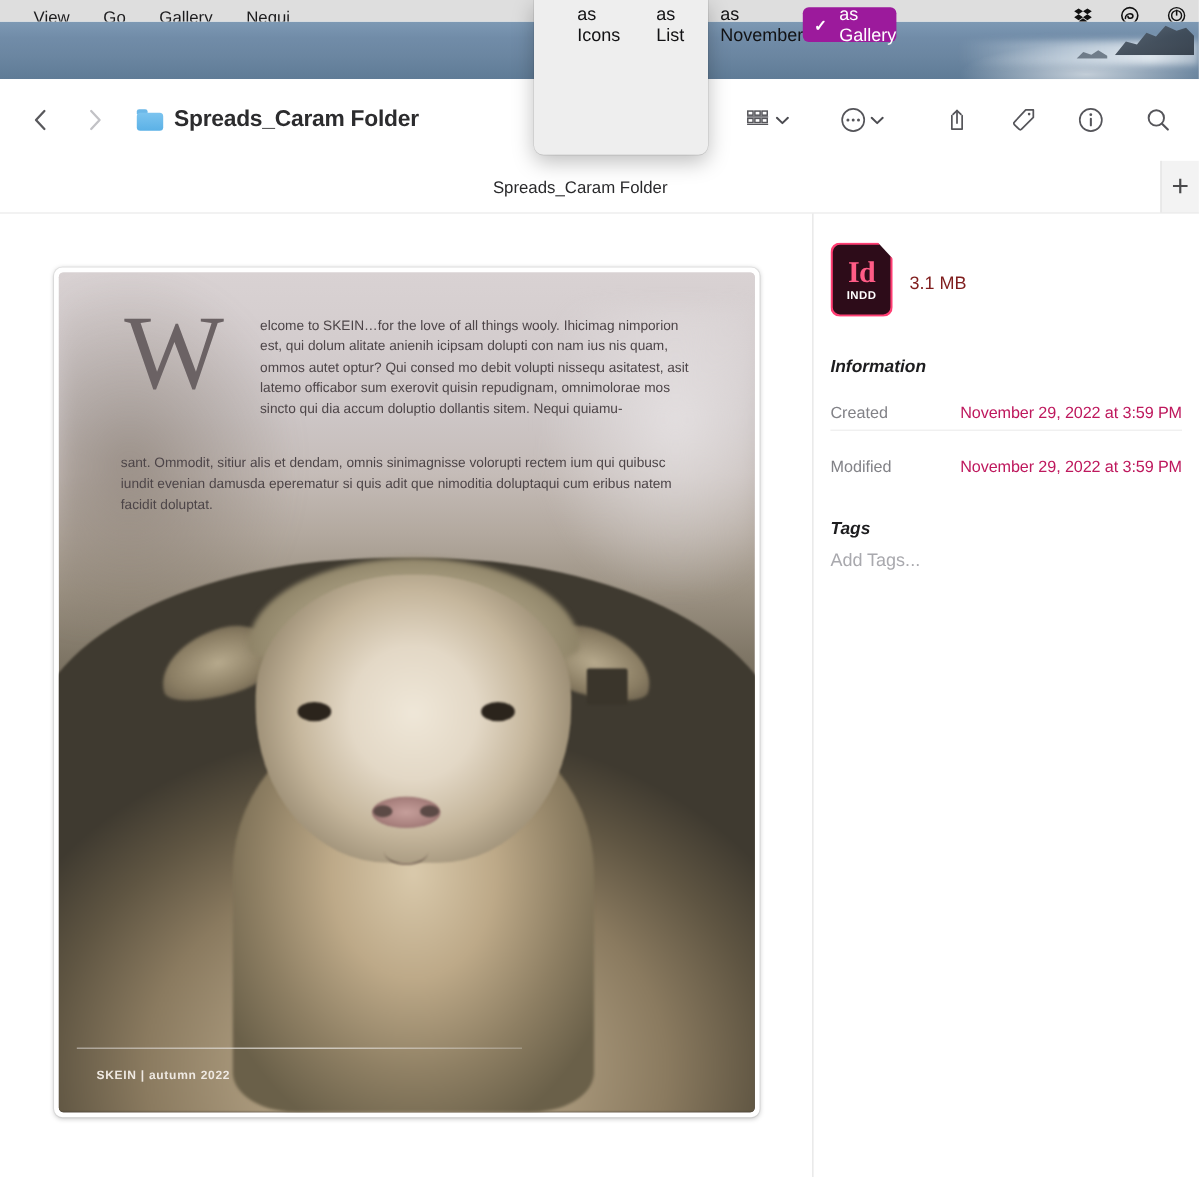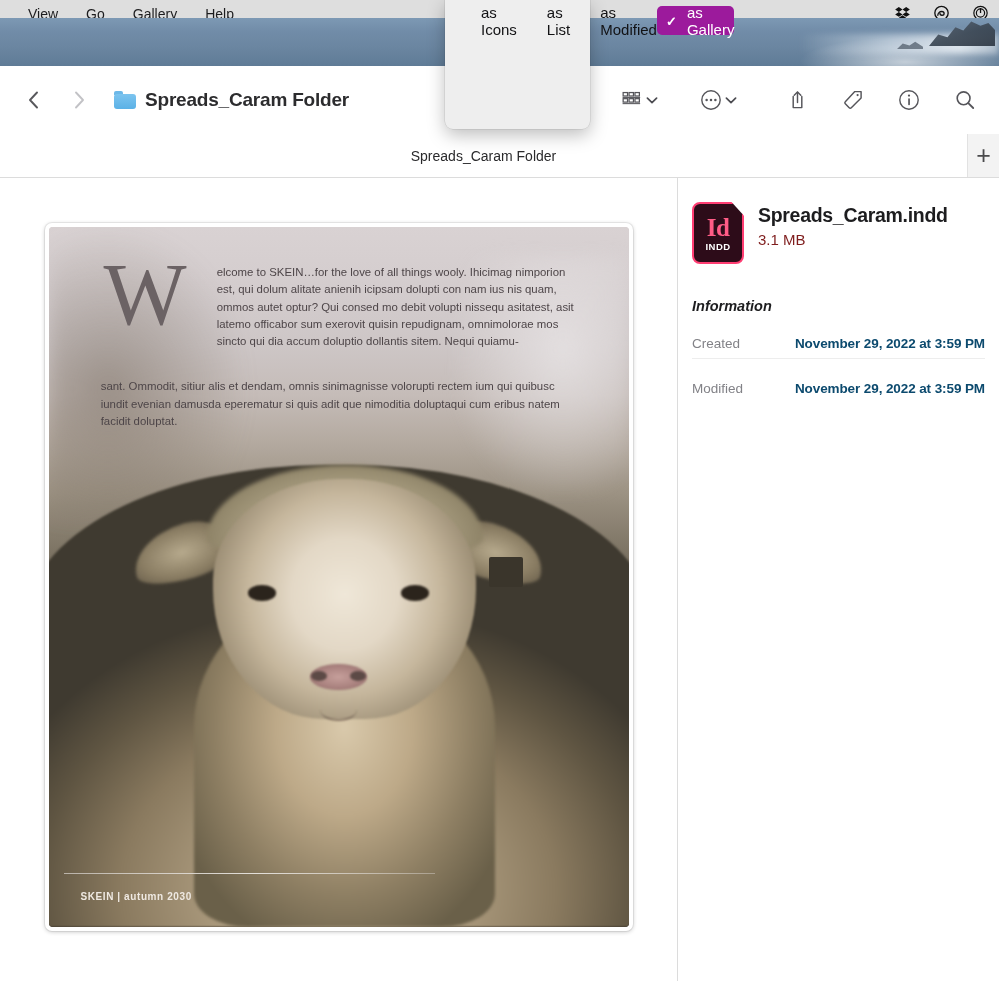--- a/index.html
+++ b/index.html
@@ -289,21 +289,21 @@
     position: absolute; left: 5.5%; bottom: 3.6%;
     font-size: 10px; font-weight: bold; color: #efe9e2;
     letter-spacing: .6px;
   }
 
   
   #info-pane {
     flex: 1 1 auto; background: #ffffff;
     padding: 24px 14px 0 14px;
   }
-  #file-head { display: flex; align-items: flex-start; gap: 14px; margin-bottom: 34px; }
+  #file-head { display: flex; align-items: center; gap: 14px; margin-bottom: 34px; }
   #indd-icon {
     width: 52px; height: 62px; flex: none; position: relative;
     background: #2d0c19;
     border: 2.6px solid #ff3e73;
     border-radius: 8px;
     clip-path: polygon(0 0, 76% 0, 100% 22%, 100% 100%, 0 100%);
     display: flex; flex-direction: column; align-items: center; justify-content: center;
     gap: 1px;
   }
   #indd-id {
@@ -327,21 +327,21 @@
   .info-row {
     display: flex; align-items: flex-end;
     padding: 6px 0 7px 0;
     border-bottom: 1px solid #ededed;
     font-size: 13.5px;
     margin-top: 16px;
   }
   .info-row:last-child { border-bottom: none; }
   .info-key { color: #828287; flex: none; }
   .info-val {
-    color: #0c4a6e; font-weight: bold; margin-left: auto;
+    color: #be185d; font-weight: normal; margin-left: auto;
     white-space: nowrap; letter-spacing: -.1px;
   }
   #tags-block { margin-top: 30px; }
   #add-tags { font-size: 15px; color: #a9a9ae; margin-top: 6px; }
 
   
   #view-menu {
     position: absolute; left: 445px; top: 0px;
     width: 145px; height: 129px;
     background: #eeeeee;
@@ -365,21 +365,21 @@
   }
 </style>
 </head>
 <body>
 
 <div id="menubar">
   <div id="menubar-left">
     <span class="menu-title">View</span>
     <span class="menu-title">Go</span>
     <span class="menu-title">Gallery</span>
-    <span class="menu-title">Help</span>
+    <span class="menu-title">Nequi</span>
   </div>
   <div id="menubar-right">
     <svg class="status-icon" viewBox="0 0 24 24">
       <path d="M6.5 3L1 6.7l5.5 3.7L12 6.7zM17.5 3L12 6.7l5.5 3.7L23 6.7zM1 14.1l5.5 3.7 5.5-3.7-5.5-3.7zM17.5 10.4L12 14.1l5.5 3.7 5.5-3.7zM6.6 19l5.4 3.6L17.4 19 12 15.4z" fill="#111"></path>
     </svg>
     <svg class="status-icon" viewBox="0 0 24 24">
       <circle cx="12" cy="12" r="10" fill="none" stroke="#111" stroke-width="2"></circle>
       <path d="M6.5 15.5c0-3.2 2.6-5.8 5.8-5.8 2 0 3.6 1.2 3.6 2.9 0 1.6-1.4 2.8-3.2 2.8-1.7 0-3-1.1-3-2.6" fill="none" stroke="#111" stroke-width="2" stroke-linecap="round"></path>
     </svg>
     <svg class="status-icon" viewBox="0 0 24 24">
@@ -522,64 +522,67 @@
             <div class="nostril" id="nos-l"></div>
             <div class="nostril" id="nos-r"></div>
             <div id="sheep-mouth"></div>
           </div>
 
           <div id="spread-text">
             <div id="dropcap-w">W</div>
             <div id="body-tail">sant. Ommodit, sitiur alis et dendam, omnis sinimagnisse volorupti rectem ium qui quibusc iundit evenian damusda eperematur si quis adit que nimoditia doluptaqui cum eribus natem facidit doluptat.</div>
             <div id="body-col">elcome to SKEIN…for the love of all things wooly. Ihicimag nimporion est, qui dolum alitate anienih icipsam dolupti con nam ius nis quam, ommos autet optur? Qui consed mo debit volupti nissequ asitatest, asit latemo officabor sum exerovit quisin repudignam, omnimolorae mos sincto qui dia accum doluptio dollantis sitem. Nequi quiamu-</div>
             <div id="caption-rule"></div>
-            <div id="caption">SKEIN  |  autumn 2030</div>
+            <div id="caption">SKEIN  |  autumn 2022</div>
           </div>
         </div>
       </div>
     </div>
 
     <div id="info-pane">
 
       <div id="file-head">
         <div id="indd-icon">
           <div id="indd-id">Id</div>
           <div id="indd-ext">INDD</div>
         </div>
         <div id="file-meta">
-          <div id="file-name">Spreads_Caram.indd</div>
           <div id="file-size">3.1 MB</div>
         </div>
       </div>
 
       <div>
         <div class="section-head">Information</div>
 
         <div class="info-row">
           <span class="info-key">Created</span>
           <span class="info-val">November 29, 2022 at 3:59 PM</span>
         </div>
         <div class="info-row">
           <span class="info-key">Modified</span>
           <span class="info-val">November 29, 2022 at 3:59 PM</span>
         </div>
       </div>
 
+      <div id="tags-block">
+        <div class="section-head">Tags</div>
+        <div id="add-tags">Add Tags...</div>
+      </div>
 
     </div>
   </div>
 </div>
 
 <div id="view-menu">
   <div class="menu-item">
     <span>as Icons</span>
   </div>
   <div class="menu-item">
     <span>as List</span>
   </div>
   <div class="menu-item">
-    <span>as Modified</span>
+    <span>as November</span>
   </div>
   <div class="menu-item selected">
     <span class="menu-check">✓</span>
     <span>as Gallery</span>
   </div>
 </div>
 
 </body></html>

